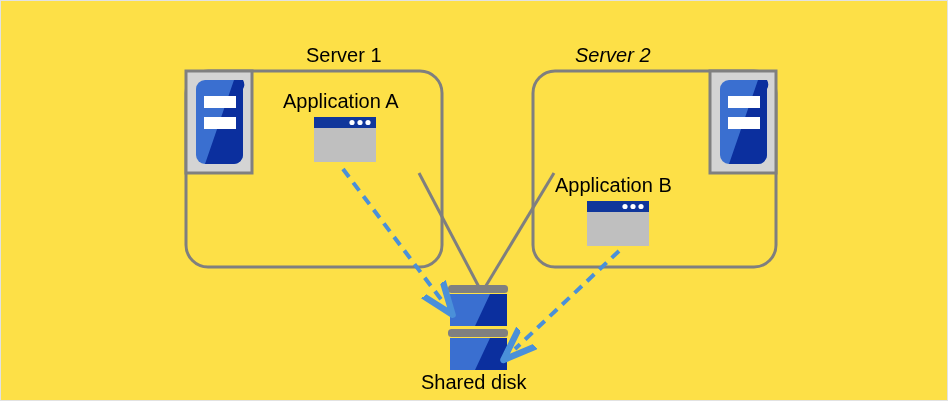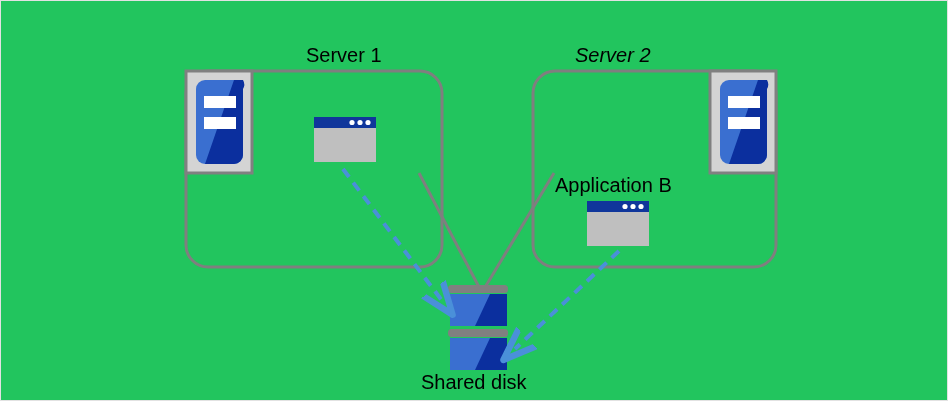--- a/index.html
+++ b/index.html
@@ -7,21 +7,21 @@
     padding: 0;
     background: #ffffff;
   }
   body {
     font-family: "Liberation Sans", sans-serif;
   }
   #canvas {
     position: relative;
     width: 948px;
     height: 401px;
-    background: #22c55e;
+    background: #fde047;
     border: 1px solid #e2e2e2;
     box-sizing: border-box;
     overflow: hidden;
   }
   #diagram-svg {
     position: absolute;
     left: 0;
     top: 0;
     width: 948px;
     height: 401px;
@@ -107,18 +107,19 @@
     </g>
 
     <line x1="342" y1="168" x2="442" y2="301" stroke="#4a90d9" stroke-width="4" stroke-dasharray="10,7" marker-end="url(#blue-arrow)"></line>
     <line x1="618" y1="250" x2="514" y2="348" stroke="#4a90d9" stroke-width="4" stroke-dasharray="10,7" marker-end="url(#blue-arrow)"></line>
   </svg>
 
   <div class="label label-server" style="left:305px; top:44px;">Server 1</div>
 
   <div class="label label-server" style="left:574px; top:44px;font-style:italic;">Server 2</div>
 
+  <div class="label label-app" style="left:282px; top:90px;">Application A</div>
 
   <div class="label label-disk" style="left:420px; top:371px;">Shared disk</div>
 
   <div class="label label-app" style="left:554px; top:174px;">Application B</div>
 
 </div>
 
 </body></html>

